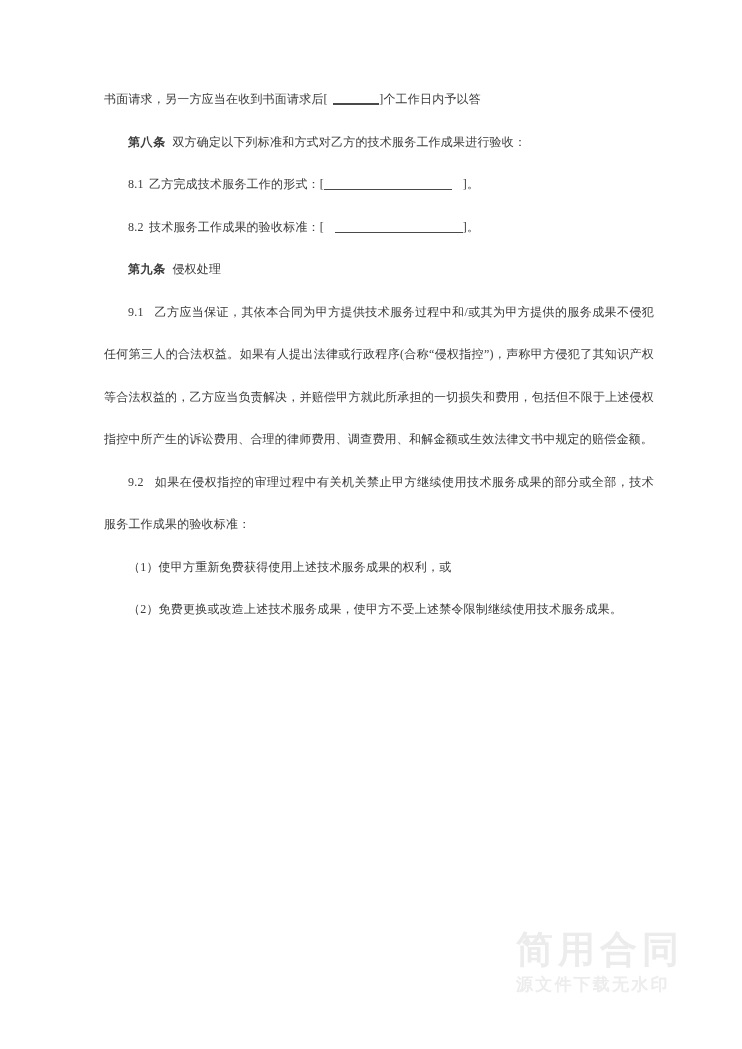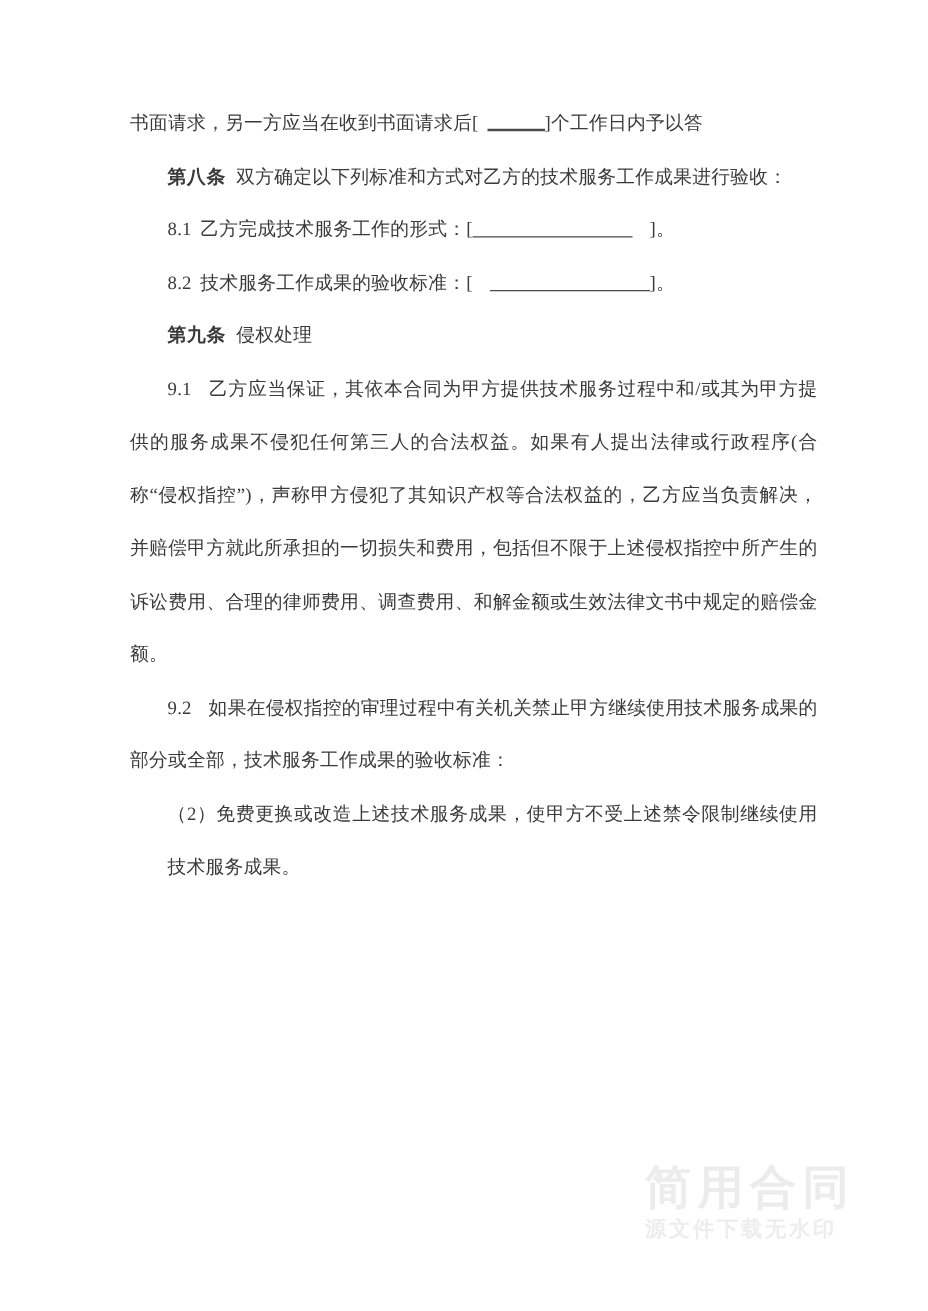--- a/index.html
+++ b/index.html
@@ -25,21 +25,21 @@
   }
 
   .doc-body {
     position: relative;
     z-index: 2;
   }
 
   
   p.para {
     margin: 0 0 0 0;
-    font-size: 15px;
+    font-size: 12px;
     line-height: 42.5px;
     text-align: justify;
     text-justify: inter-ideograph;
     letter-spacing: 0.2px;
     word-break: break-all;
     color: #3a3a3a;
   }
 
   
   p.cont {
@@ -142,20 +142,21 @@
     <p class="para sub"><span>8.2</span><span class="gap-sm"></span><span>技术服务工作成果的验收标准：[</span><span class="gap-md"></span><span class="blank blank-md"></span><span>]。</span></p>
 
 
 
     <p class="para indent2"><span class="heading-num">第九条</span><span class="heading-gap"></span><span>侵权处理</span></p>
 
     <p class="para clause"><span>9.1</span><span class="gap-md"></span><span>乙方应当保证，其依本合同为甲方提供技术服务过程中和/或其为甲方提供的服务成果不侵犯任何第三人的合法权益。如果有人提出法律或行政程序(合称“侵权指控”)，声称甲方侵犯了其知识产权等合法权益的，乙方应当负责解决，并赔偿甲方就此所承担的一切损失和费用，包括但不限于上述侵权指控中所产生的诉讼费用、合理的律师费用、调查费用、和解金额或生效法律文书中规定的赔偿金额。</span></p>
 
     <p class="para clause"><span>9.2</span><span class="gap-md"></span><span>如果在侵权指控的审理过程中有关机关禁止甲方继续使用技术服务成果的部分或全部，技术服务工作成果的验收标准：</span></p>
 
+    <p class="para sub-hang">（1）使甲方重新免费获得使用上述技术服务成果的权利，或</p>
 
     <p class="para sub-hang">（2）免费更换或改造上述技术服务成果，使甲方不受上述禁令限制继续使用技术服务成果。</p>
 
   </div>
 
   <div class="watermark">
     <div class="wm-main">简用合同</div>
     <div class="wm-sub">源文件下载无水印</div>
   </div>
 

